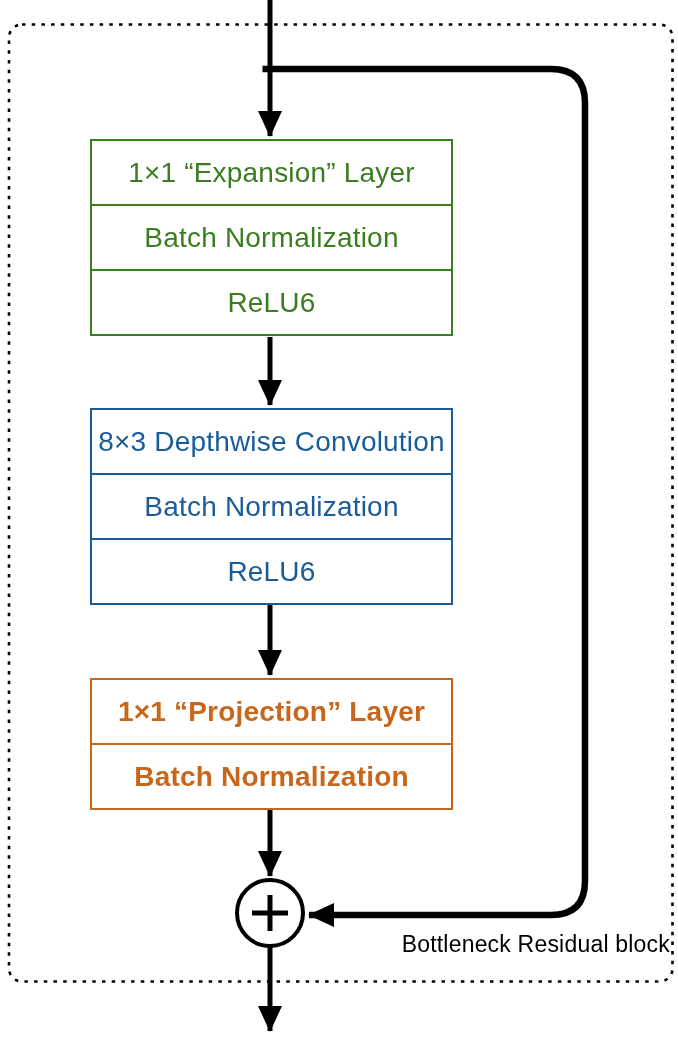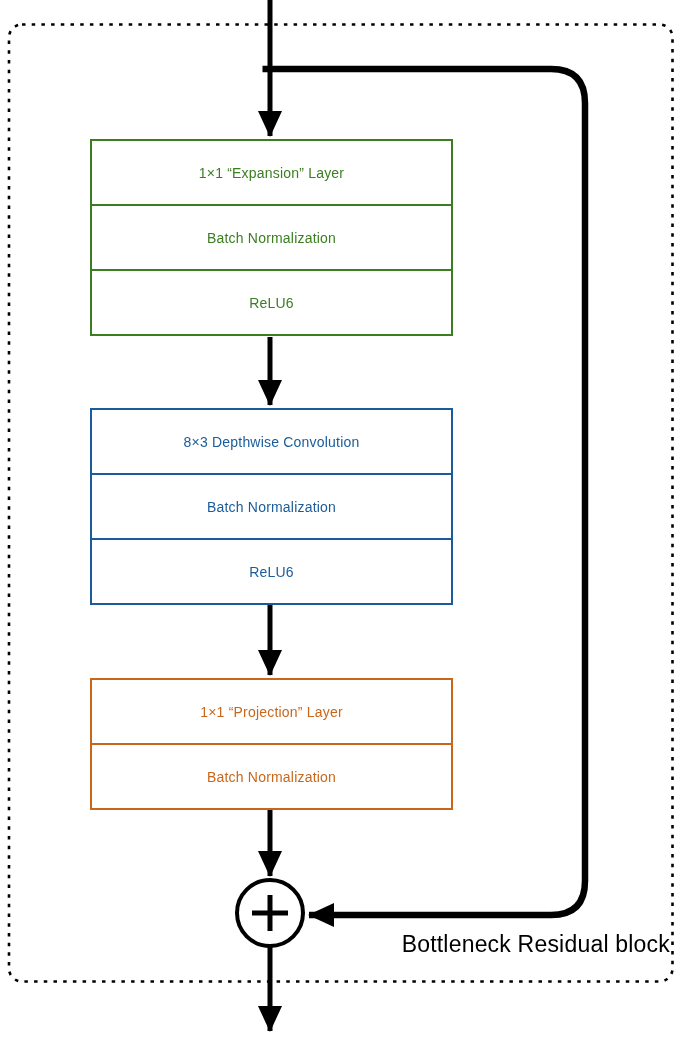--- a/index.html
+++ b/index.html
@@ -28,28 +28,28 @@
     z-index: 1;
   }
   .row {
     box-sizing: border-box;
     height: 67px;
     width: 363px;
     border: 2px solid;
     display: flex;
     align-items: center;
     justify-content: center;
-    font-size: 14px;
+    font-size: 28px;
     background: #ffffff;
     letter-spacing: 0.2px;
   }
   .row + .row { margin-top: -2px; }
   .block-green  .row { border-color: #3b7d21; color: #3b7d21; }
   .block-blue   .row { border-color: #1a5c99; color: #1a5c99; }
-  .block-orange .row { border-color: #c8671b; color: #c8671b; }
+  .block-orange .row { border-color: #c8671b; color: #c8671b; font-weight: bold; }
   #block-expansion  { top: 139px; }
   #block-depthwise  { top: 408px; }
   #block-projection { top: 678px; }
   #add-circle {
     position: absolute;
     box-sizing: border-box;
     left: 235px;
     top: 878px;
     width: 70px;
     height: 70px;

